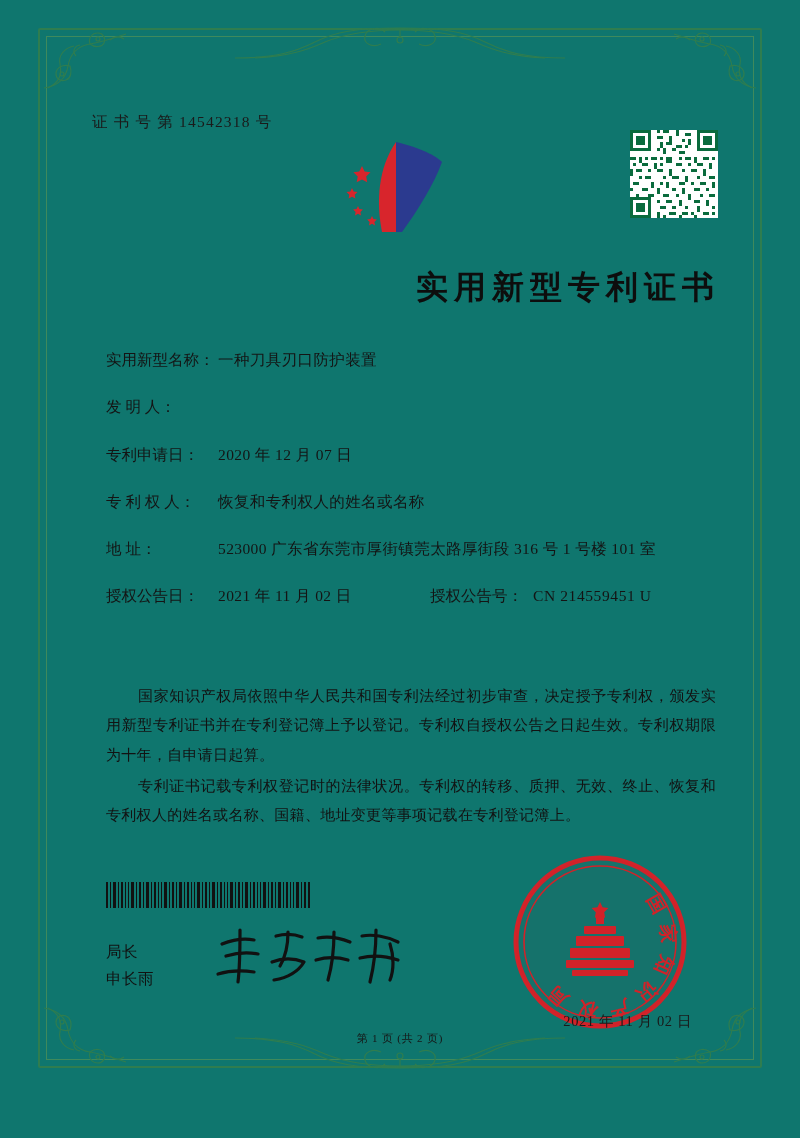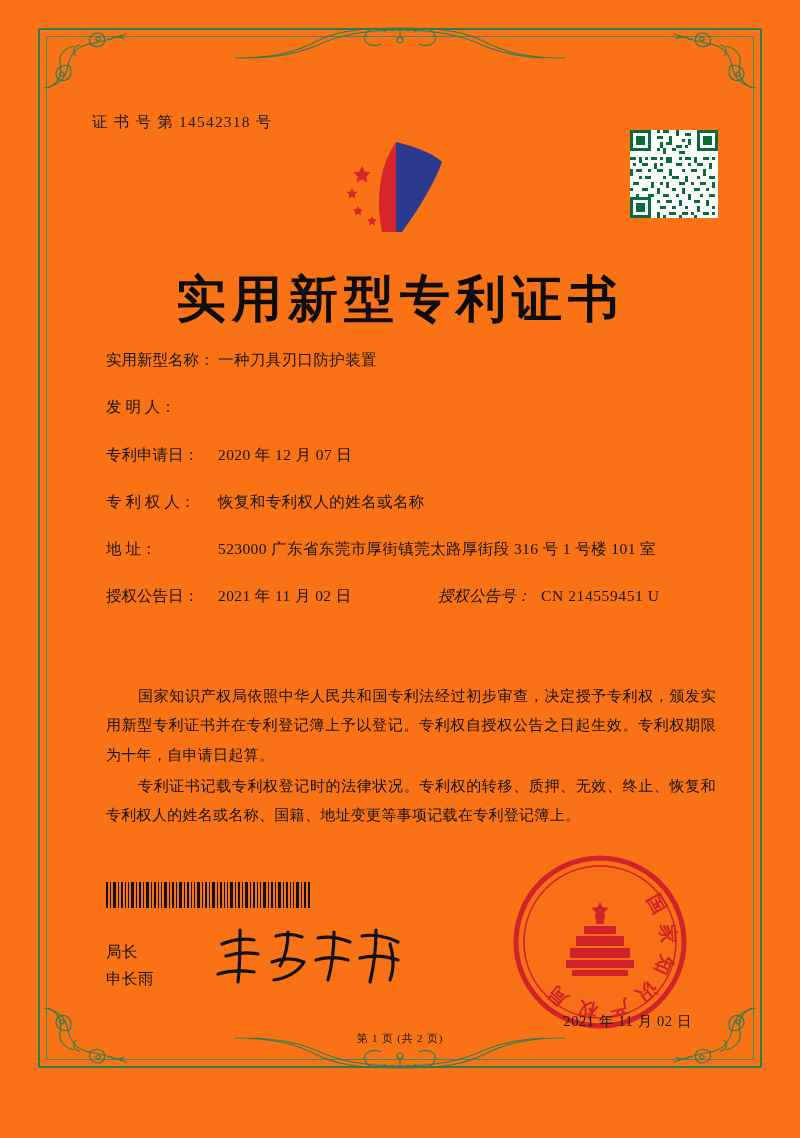--- a/index.html
+++ b/index.html
@@ -13,21 +13,21 @@
     font-family: "Liberation Serif", "DejaVu Serif", serif;
     color: #111;
     position: relative;
     overflow: hidden;
   }
 
   
   .page {
     position: absolute;
     inset: 0;
-    background: #f97316;
+    background: #0f766e;
   }
 
   .border-outer {
     position: absolute;
     left: 38px;
     top: 28px;
     right: 38px;
     bottom: 70px;
     border: 2.5px solid #2f7d4f;
     border-radius: 2px;
@@ -114,22 +114,22 @@
     width: 88px;
     height: 88px;
   }
   .qr svg { width: 100%; height: 100%; display: block; }
 
   .title {
     position: absolute;
     left: 0;
     right: 0;
     top: 196px;
-    text-align: center;
-    font-size: 50px;
+    text-align: right;
+    font-size: 32px;
     letter-spacing: 6px;
     font-weight: bold;
     color: #0d0d0d;
     font-family: "DejaVu Serif", "Liberation Serif", serif;
   }
 
   .fields {
     position: absolute;
     left: 26px;
     right: 6px;
@@ -156,24 +156,22 @@
     font-family: "Liberation Serif", "DejaVu Serif", serif;
     letter-spacing: 1.1px;
   }
 
   .field-row.pair .field-value {
     flex: 0 0 auto;
     min-width: 212px;
   }
   .pair-label2 {
     flex: 0 0 auto;
-    margin-left: 8px;
     margin-right: 10px;
     white-space: nowrap;
-    font-style: italic;
   }
   .pair-value2 {
     flex: 1 1 auto;
     letter-spacing: 0.6px;
   }
 
   .paragraphs {
     position: absolute;
     left: 26px;
     right: 4px;

